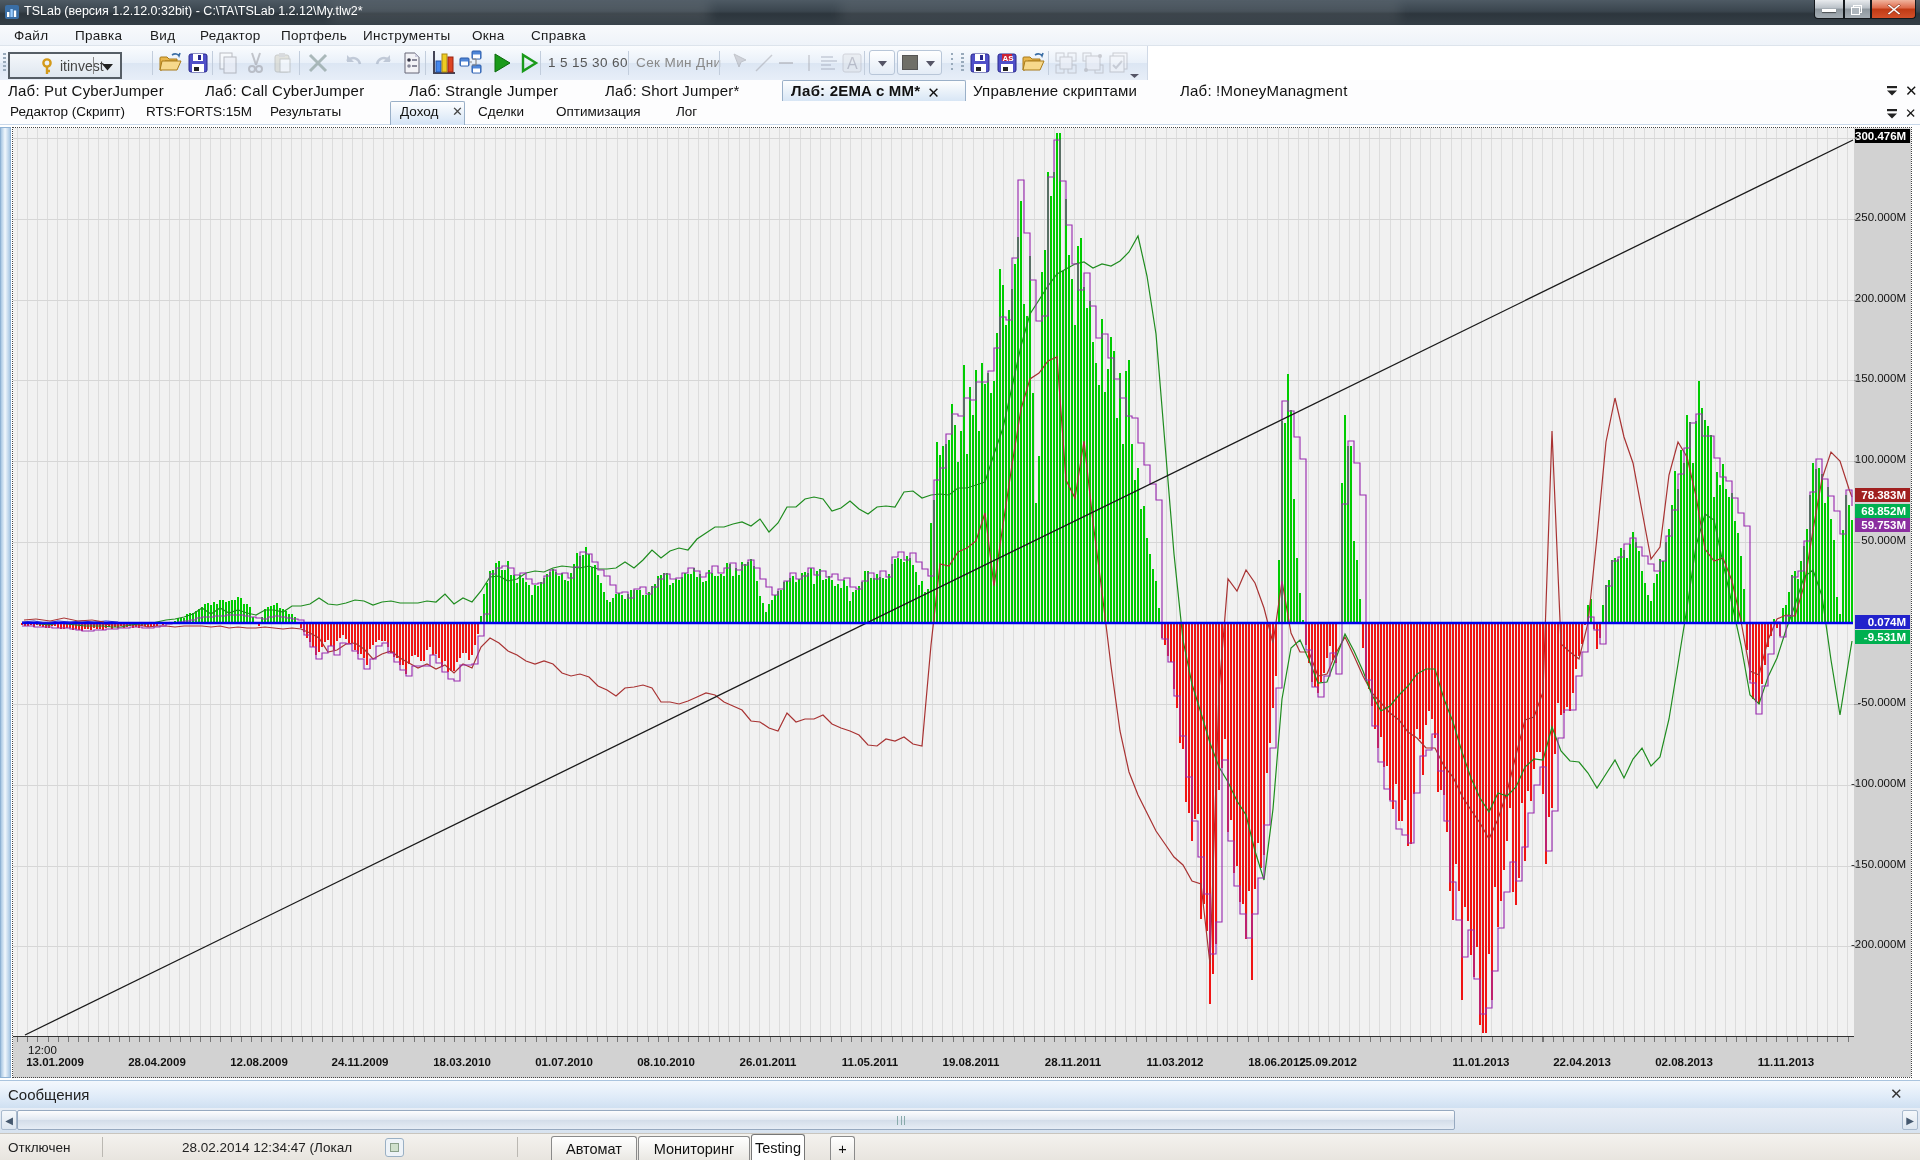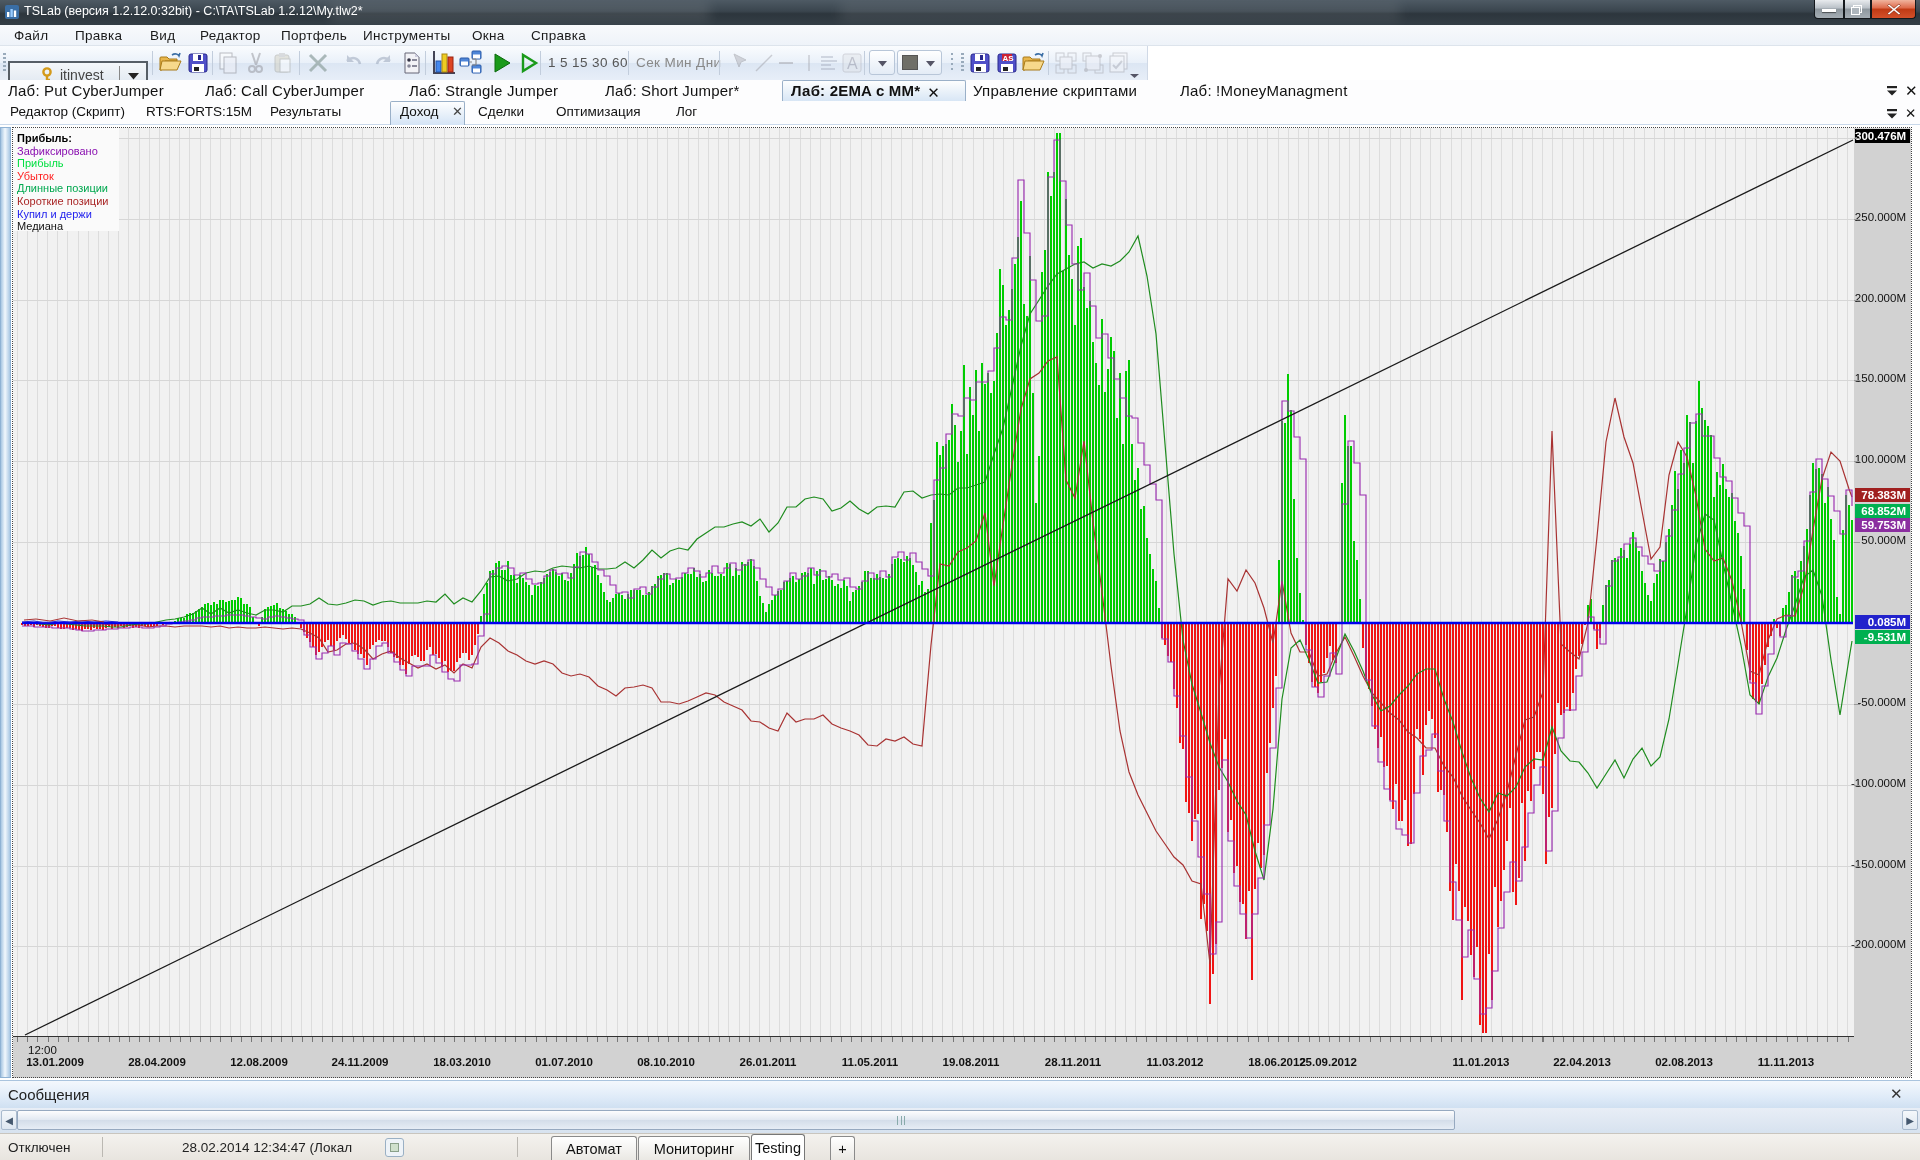--- a/index.html
+++ b/index.html
@@ -15,21 +15,21 @@
 #wbtns .wb:first-child { border-bottom-left-radius:4px; }
 #wbtns .wb:last-child { border-bottom-right-radius:4px; }
 
 #menu { position:absolute; left:0; top:25px; width:1920px; height:21px; background:linear-gradient(#f8fafc,#eef3f9); border-bottom:1px solid #dde4ec; }
 #menu span { position:absolute; top:3px; font-size:13.5px; letter-spacing:.3px; color:#1a1a1a; }
 
 #tbar { position:absolute; left:0; top:46px; width:1920px; height:34px; background:#fff; }
 #tbarbg { position:absolute; left:0; top:0; width:1148px; height:34px; background:linear-gradient(#fafcfe 0%,#e9f0f9 50%,#dce6f3 51%,#e7eef8 100%); border-right:1px solid #d0d9e6; }
 .tsep { position:absolute; top:5px; width:1px; height:24px; background:#c2cddc; }
 .grip { position:absolute; left:4px; top:7px; width:3px; height:20px; background-image:repeating-linear-gradient(#9ab 0 2px,transparent 2px 4px); }
-#combo { position:absolute; left:8px; top:15px; width:140px; height:27px; border:2px solid #565e66; background:linear-gradient(#f4f7fa,#dfe7f0); }
+#combo { position:absolute; left:8px; top:6px; width:114px; height:27px; border:2px solid #565e66; background:linear-gradient(#f4f7fa,#dfe7f0); }
 #combo .ctext { position:absolute; left:50px; top:4px; font-size:14px; color:#444; }
 #combo .csep { position:absolute; right:26px; top:3px; width:1px; height:17px; background:#888; }
 .icon { position:absolute; top:5px; width:24px; height:24px; }
 .dis { opacity:.45; filter:grayscale(60%); }
 .tbtext { position:absolute; top:9px; font-size:13.5px; color:#555; letter-spacing:.4px; }
 
 #tabs1 { position:absolute; left:0; top:80px; width:1920px; height:21px; background:#fdfdfe; }
 #tabs1 span { position:absolute; top:2px; font-size:15px; letter-spacing:.2px; color:#111; }
 #atab1 { position:absolute; left:782px; top:0px; width:184px; height:21px; background:linear-gradient(#fdfefe,#d8e6f5); border:1px solid #9ab0c8; border-bottom:none; border-radius:2px 2px 0 0; }
 #tabs2 { position:absolute; left:0; top:101px; width:1920px; height:24px; background:#fdfdfe; border-bottom:1px solid #c9d8ea; }
@@ -308,45 +308,35 @@
 <path d="M22 623L31 623L40 624L49 625L58 623L67 624L76 625L85 626L94 626L103 626L112 627L121 627L130 625L139 624L148 624L157 622L166 620L175 619L184 617L193 614L202 608L211 614L220 608L229 613L238 610L247 613L256 615L265 610L274 610L283 612L292 606L301 606L310 604L319 598L328 604L337 605L346 603L355 600L364 601L373 605L382 602L391 601L400 603L409 603L418 603L427 601L436 602L445 594L454 604L463 598L472 602L481 591L490 577L499 576L508 581L517 579L526 573L535 571L544 572L553 568L562 566L571 567L580 568L589 566L598 569L607 569L616 568L625 562L634 568L643 560L652 550L661 558L670 551L679 548L688 550L697 539L706 533L715 527L724 527L733 524L742 522L751 526L760 519L769 532L778 523L787 507L796 507L805 499L814 497L823 499L832 511L841 508L850 501L859 509L868 514L877 507L886 506L895 507L904 492L913 491L922 498L931 495L940 494L949 495L958 488L967 488L976 485L985 482L994 454L1003 428L1012 387L1021 346L1030 314L1039 300L1048 286L1057 274L1066 269L1075 264L1084 262L1093 268L1102 264L1111 266L1120 261L1129 252L1138 236L1147 276L1156 334L1165 444L1174 554L1183 640L1192 684L1201 713L1210 743L1219 767L1228 782L1237 801L1246 815L1255 851L1264 880L1273 809L1282 699L1291 648L1300 640L1309 660L1318 683L1327 682L1336 658L1345 634L1354 651L1363 671L1372 695L1381 711L1390 706L1399 695L1408 686L1417 674L1426 669L1435 669L1444 699L1453 722L1462 752L1471 778L1480 798L1489 812L1498 793L1507 796L1516 787L1525 767L1534 759L1543 760L1552 727L1561 751L1570 761L1579 762L1588 773L1597 788L1606 774L1615 760L1624 778L1633 759L1642 748L1651 766L1660 757L1669 719L1678 664L1687 608L1696 546L1705 514L1714 520L1723 563L1732 604L1741 645L1750 695L1759 704L1768 677L1777 658L1786 630L1795 605L1804 577L1813 570L1822 596L1831 660L1840 715L1849 659L1852 641" stroke="#1e8c1e" stroke-width="1.2" fill="none"></path>
 <path d="M22 626H28V626H34V627H40V627H46V627H52V628H58V628H64V628H70V629H76V630H82V631H88V631H94V630H100V630H106V629H112V629H118V628H124V628H130V627H136V627H142V628H148V628H154V627H160V626H166V624H172V623H178V622H184V621H190V620H196V618H202V617H208V617H214V616H220V616H226V615H232V615H238V615H244V616H250V617H256V618H262V619H268V617H274V616H280V617H286V618H292V619H298V620H304V635H310V647H316V659H322V653H328V646H334V655H340V643H346V644H352V651H358V659H364V669H370V659H376V646H382V643H388V653H394V662H400V670H406V676H412V666H418V666H424V666H430V655H436V663H442V672H448V679H454V681H460V665H466V665H472V664H478V636H484V614H490V574H496V568H502V566H508V568H514V575H520V573H526V579H532V584H538V583H544V576H550V570H556V574H562V573H568V578H574V567H580V552H586V554H592V562H598V570H604V576H610V585H616V593H622V592H628V598H634V589H640V587H646V594H652V587H658V579H664V574H670V579H676V578H682V573H688V568H694V571H700V577H706V573H712V566H718V573H724V568H730V563H736V570H742V565H748V560H754V568H760V579H766V587H772V595H778V589H784V581H790V573H796V579H802V576H808V568H814V575H820V571H826V577H832V574H838V580H844V578H850V587H856V589H862V581H868V573H874V579H880V571H886V577H892V557H898V552H904V560H910V553H916V562H922V569H928V576H934V480H940V468H946V434H952V414H958V416H964V398H970V400H976V382H982V382H988V371H994V348H1000V317H1006V320H1012V258H1018V180H1024V233H1030V280H1036V321H1042V316H1048V177H1054V140H1060V181H1066V225H1072V264H1078V290H1084V273H1090V306H1096V338H1102V334H1108V358H1114V379H1120V398H1126V416H1132V418H1138V443H1144V465H1150V484H1156V500H1162V639H1168V662H1174V696H1180V736H1186V777H1192V821H1198V857H1204V894H1210V954H1216V922H1222V760H1228V841H1234V886H1240V914H1246V938H1252V914H1258V878H1264V825H1270V748H1276V688H1282V401H1288V411H1294V437H1300V459H1306V650H1312V687H1318V697H1324V676H1330V653H1336V674H1342V504H1348V441H1354V463H1360V495H1366V680H1372V726H1378V762H1384V789H1390V801H1396V829H1402V835H1408V843H1414V793H1420V756H1426V750H1432V734H1438V771H1444V821H1450V882H1456V920H1462V957H1468V930H1474V979H1480V1014H1486V1008H1492V971H1498V928H1504V892H1510V862H1516V881H1522V847H1528V813H1534V785H1540V767H1546V851H1552V811H1558V738H1564V710H1570V710H1576V676H1582V652H1588V617H1594V630H1600V644H1606V586H1612V561H1618V557H1624V544H1630V538H1636V547H1642V556H1648V564H1654V571H1660V561H1666V536H1672V510H1678V474H1684V448H1690V423H1696V414H1702V436H1708V436H1714V458H1720V477H1726V481H1732V498H1738V513H1744V526H1750V683H1756V714H1762V686H1768V654H1774V622H1780V637H1786V616H1792V577H1798V571H1804V541H1810V492H1816V459H1822V479H1828V496H1834V511H1840V534H1846V490H1852V506" stroke="#9a2cb0" stroke-width="1.15" fill="none"></path>
 <path d="M25 1035L1853 140" stroke="#1a1a1a" stroke-width="1.3" fill="none"></path>
 <path d="M22 623H1853" stroke="#0000ee" stroke-width="2.4" fill="none"></path>
 <path d="M22 622L34 621L46 623L58 621L70 622L82 621L94 622L106 621L118 622" stroke="#2222dd" stroke-width="1" fill="none"></path>
 <path d="M24 620L36 619L50 621L64 618L78 621L92 620L104 622" stroke="#aa3333" stroke-width="1" fill="none"></path>
 </g>
 <path d="M13 1036.5H1854" stroke="#333" stroke-width="1" fill="none"></path>
 <path d="M17.0 1037V1041M27.2 1037V1041M37.3 1037V1041M47.5 1037V1041M57.7 1037V1041M67.9 1037V1041M78.0 1037V1041M88.2 1037V1041M98.4 1037V1041M108.5 1037V1041M118.7 1037V1041M128.9 1037V1041M139.0 1037V1041M149.2 1037V1041M159.4 1037V1041M169.5 1037V1041M179.7 1037V1041M189.9 1037V1041M200.1 1037V1041M210.2 1037V1041M220.4 1037V1041M230.6 1037V1041M240.7 1037V1041M250.9 1037V1041M261.1 1037V1041M271.2 1037V1041M281.4 1037V1041M291.6 1037V1041M301.8 1037V1041M311.9 1037V1041M322.1 1037V1041M332.3 1037V1041M342.4 1037V1041M352.6 1037V1041M362.8 1037V1041M373.0 1037V1041M383.1 1037V1041M393.3 1037V1041M403.5 1037V1041M413.6 1037V1041M423.8 1037V1041M434.0 1037V1041M444.1 1037V1041M454.3 1037V1041M464.5 1037V1041M474.7 1037V1041M484.8 1037V1041M495.0 1037V1041M505.2 1037V1041M515.3 1037V1041M525.5 1037V1041M535.7 1037V1041M545.8 1037V1041M556.0 1037V1041M566.2 1037V1041M576.4 1037V1041M586.5 1037V1041M596.7 1037V1041M606.9 1037V1041M617.0 1037V1041M627.2 1037V1041M637.4 1037V1041M647.5 1037V1041M657.7 1037V1041M667.9 1037V1041M678.0 1037V1041M688.2 1037V1041M698.4 1037V1041M708.6 1037V1041M718.7 1037V1041M728.9 1037V1041M739.1 1037V1041M749.2 1037V1041M759.4 1037V1041M769.6 1037V1041M779.7 1037V1041M789.9 1037V1041M800.1 1037V1041M810.3 1037V1041M820.4 1037V1041M830.6 1037V1041M840.8 1037V1041M850.9 1037V1041M861.1 1037V1041M871.3 1037V1041M881.4 1037V1041M891.6 1037V1041M901.8 1037V1041M912.0 1037V1041M922.1 1037V1041M932.3 1037V1041M942.5 1037V1041M952.6 1037V1041M962.8 1037V1041M973.0 1037V1041M983.1 1037V1041M993.3 1037V1041M1003.5 1037V1041M1013.7 1037V1041M1023.8 1037V1041M1034.0 1037V1041M1044.2 1037V1041M1054.3 1037V1041M1064.5 1037V1041M1074.7 1037V1041M1084.8 1037V1041M1095.0 1037V1041M1105.2 1037V1041M1115.4 1037V1041M1125.5 1037V1041M1135.7 1037V1041M1145.9 1037V1041M1156.0 1037V1041M1166.2 1037V1041M1176.4 1037V1041M1186.5 1037V1041M1196.7 1037V1041M1206.9 1037V1041M1217.1 1037V1041M1227.2 1037V1041M1237.4 1037V1041M1247.6 1037V1041M1257.7 1037V1041M1267.9 1037V1041M1278.1 1037V1041M1288.2 1037V1041M1298.4 1037V1041M1308.6 1037V1041M1318.8 1037V1041M1328.9 1037V1041M1339.1 1037V1041M1349.3 1037V1041M1359.4 1037V1041M1369.6 1037V1041M1379.8 1037V1041M1390.0 1037V1041M1400.1 1037V1041M1410.3 1037V1041M1420.5 1037V1041M1430.6 1037V1041M1440.8 1037V1041M1451.0 1037V1041M1461.1 1037V1041M1471.3 1037V1041M1481.5 1037V1041M1491.7 1037V1041M1501.8 1037V1041M1512.0 1037V1041M1522.2 1037V1041M1532.3 1037V1041M1542.5 1037V1041M1552.7 1037V1041M1562.8 1037V1041M1573.0 1037V1041M1583.2 1037V1041M1593.4 1037V1041M1603.5 1037V1041M1613.7 1037V1041M1623.9 1037V1041M1634.0 1037V1041M1644.2 1037V1041M1654.4 1037V1041M1664.5 1037V1041M1674.7 1037V1041M1684.9 1037V1041M1695.1 1037V1041M1705.2 1037V1041M1715.4 1037V1041M1725.6 1037V1041M1735.7 1037V1041M1745.9 1037V1041M1756.1 1037V1041M1766.2 1037V1041M1776.4 1037V1041M1786.6 1037V1041M1796.8 1037V1041M1806.9 1037V1041M1817.1 1037V1041M1827.3 1037V1041M1837.4 1037V1041M1847.6 1037V1041" stroke="#666" stroke-width="1" fill="none"></path>
 </svg>
-    <div id="legend">
-      <div style="font-weight:bold;color:#000">Прибыль:</div>
-      <div style="color:#8a10b0">Зафиксировано</div>
-      <div style="color:#00e040">Прибыль</div>
-      <div style="color:#ff2020">Убыток</div>
-      <div style="color:#00a84f">Длинные позиции</div>
-      <div style="color:#aa2828">Короткие позиции</div>
-      <div style="color:#2222ee">Купил и держи</div>
-      <div style="color:#111">Медиана</div>
-    </div>
     <div id="rgutter">
         <div class="axlab" style="top:83px">250.000M</div>
         <div class="axlab" style="top:164px">200.000M</div>
         <div class="axlab" style="top:244px">150.000M</div>
         <div class="axlab" style="top:325px">100.000M</div>
         <div class="axlab" style="top:406px">50.000M</div>
         <div class="axlab" style="top:568px">-50.000M</div>
         <div class="axlab" style="top:649px">-100.000M</div>
         <div class="axlab" style="top:730px">-150.000M</div>
         <div class="axlab" style="top:810px">-200.000M</div>
         <div class="axbox" style="top:1px;background:#000000">300.476M</div>
         <div class="axbox" style="top:360px;background:#a02020">78.383M</div>
         <div class="axbox" style="top:390px;background:#8b2fa0">59.753M</div>
         <div class="axbox" style="top:376px;background:#00b050">68.852M</div>
-        <div class="axbox" style="top:487px;background:#2222cc">0.085M</div>
+        <div class="axbox" style="top:487px;background:#2222cc">0.074M</div>
         <div class="axbox" style="top:502px;background:#00b050">-9.531M</div>
         <div style="position:absolute;left:0;top:10px;width:6px;height:1px;background:#999"></div>
         <div style="position:absolute;left:0;top:91px;width:6px;height:1px;background:#999"></div>
         <div style="position:absolute;left:0;top:172px;width:6px;height:1px;background:#999"></div>
         <div style="position:absolute;left:0;top:252px;width:6px;height:1px;background:#999"></div>
         <div style="position:absolute;left:0;top:333px;width:6px;height:1px;background:#999"></div>
         <div style="position:absolute;left:0;top:414px;width:6px;height:1px;background:#999"></div>
         <div style="position:absolute;left:0;top:576px;width:6px;height:1px;background:#999"></div>
         <div style="position:absolute;left:0;top:657px;width:6px;height:1px;background:#999"></div>
         <div style="position:absolute;left:0;top:738px;width:6px;height:1px;background:#999"></div>

